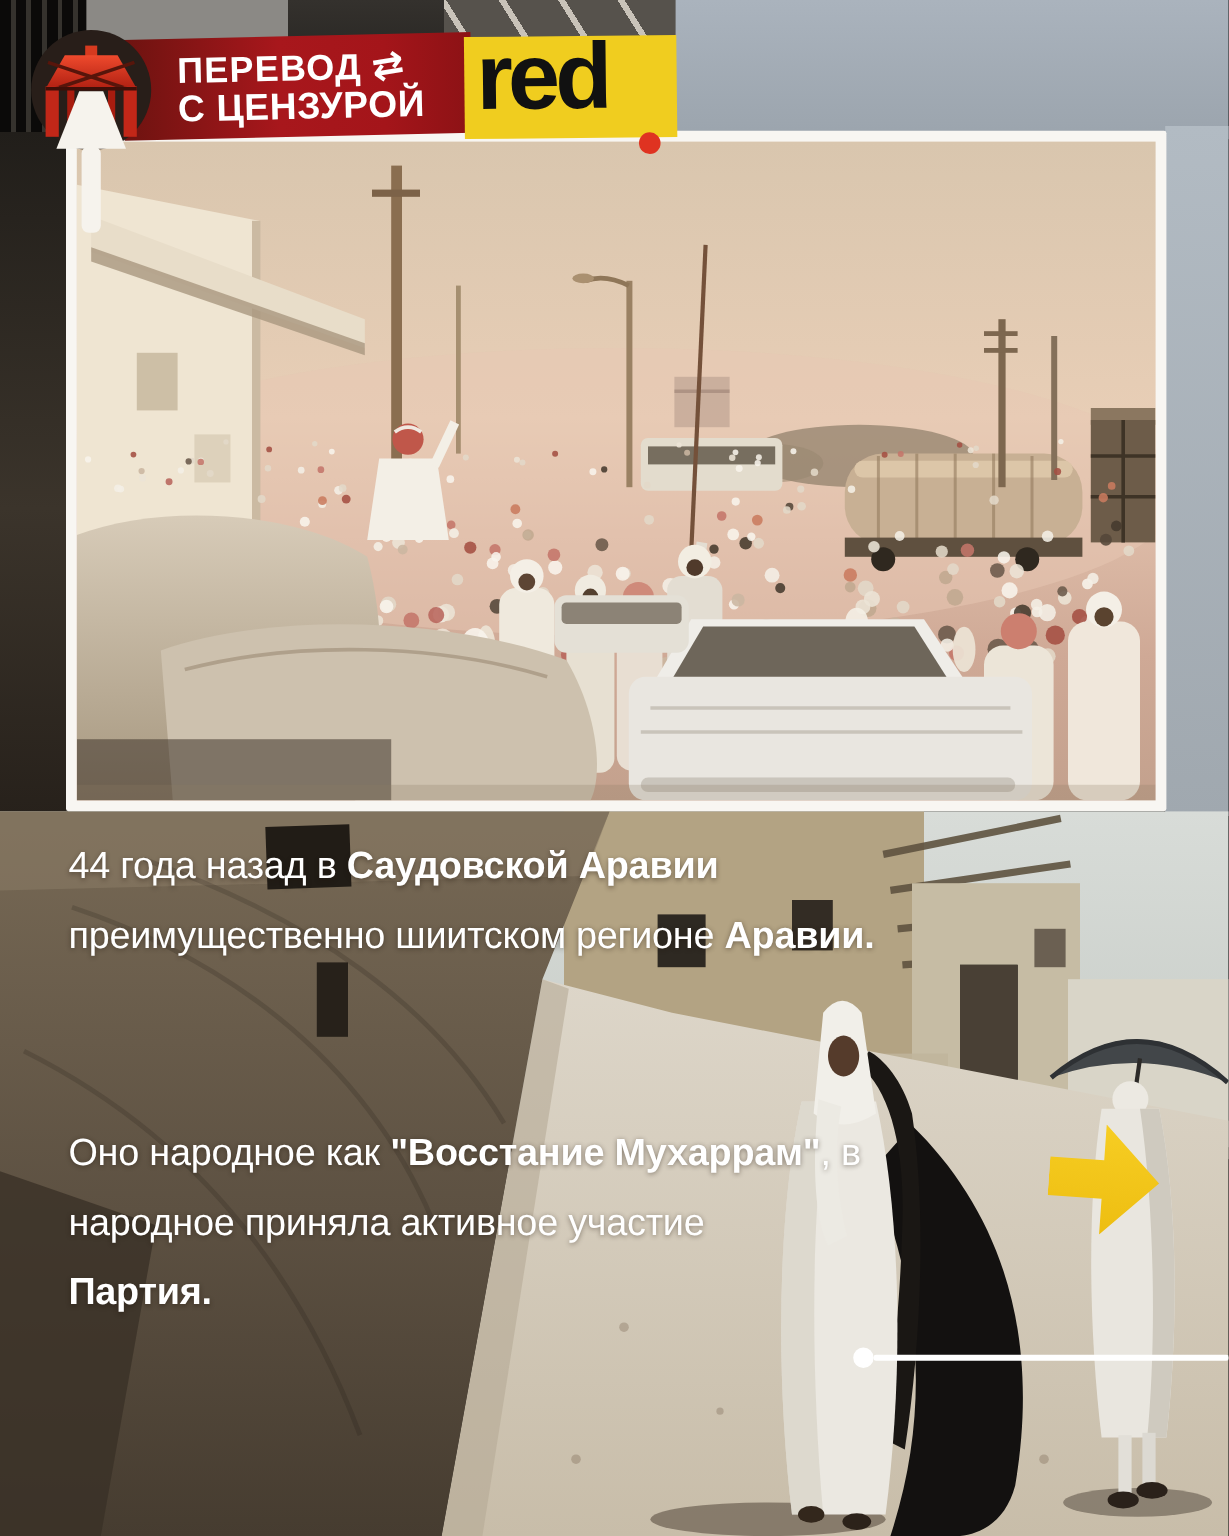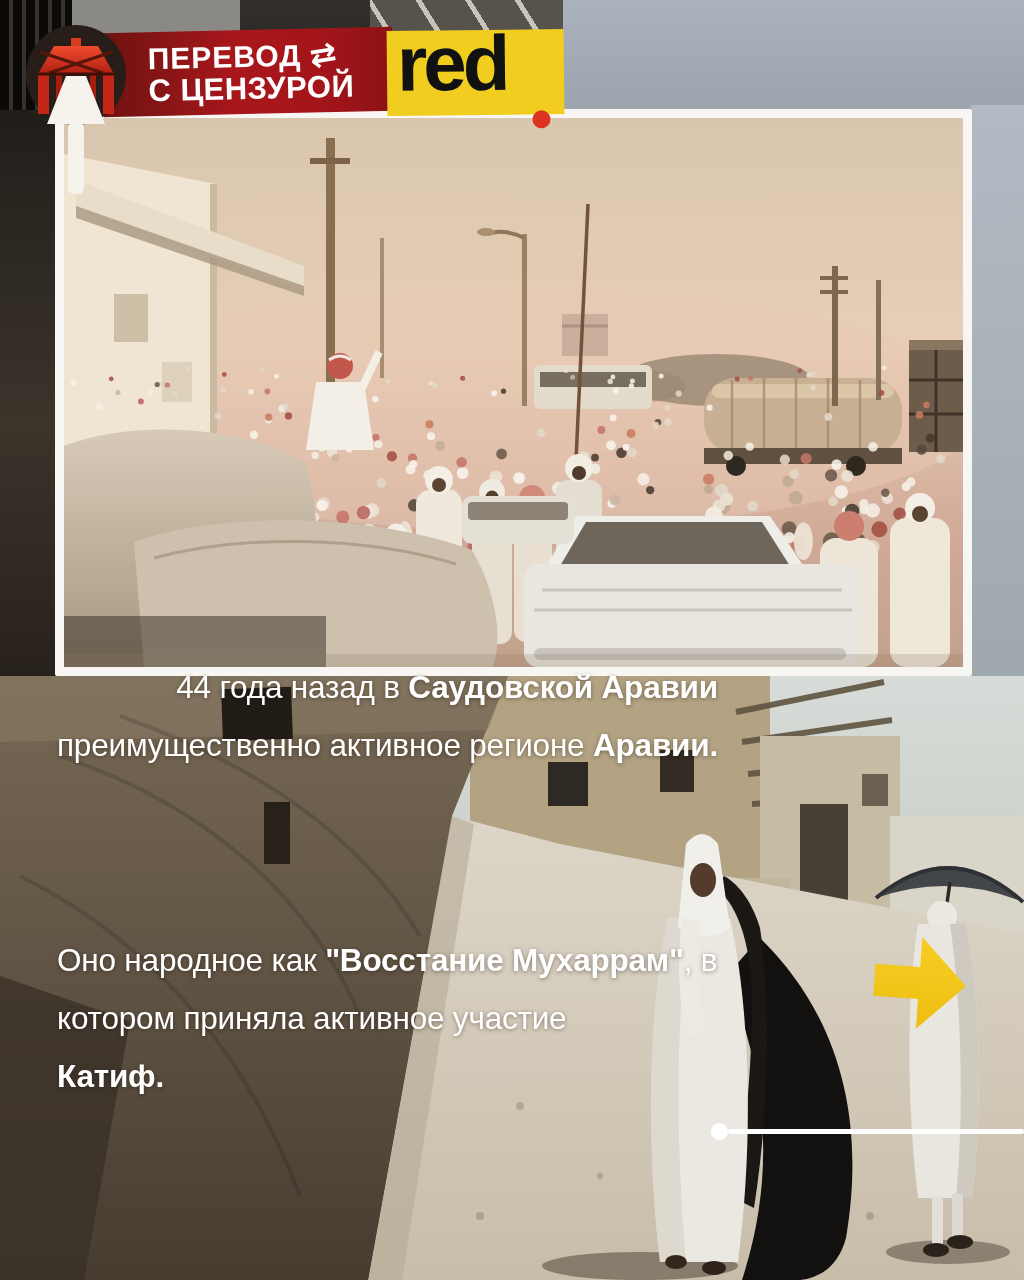--- a/index.html
+++ b/index.html
@@ -49,21 +49,21 @@
   .redbox-dot{position:absolute;left:145px;top:81px;width:18px;height:18px;border-radius:50%;
     background:#df3321;}
 
   
   .scene{left:0;top:676px;width:1024px;height:604px;z-index:1;}
   .scene svg{position:absolute;left:0;top:0;width:100%;height:100%;}
 
   
   .post-text{color:#fff;font-size:31.5px;letter-spacing:-0.2px;z-index:7;
     text-shadow:0 1px 4px rgba(30,20,12,.45);}
-  .p1{left:57px;top:658px;text-align:right;}
+  .p1{left:57px;top:692px;}
   .p2{left:57px;top:931px;}
   .tline{height:58px;line-height:58px;white-space:nowrap;}
   .tline .b{font-weight:700;}
 
   
   .next-arrow{left:874px;top:933px;width:92px;height:100px;z-index:8;cursor:pointer;
     background:linear-gradient(180deg,#f7ce24,#edbd10);
     clip-path:polygon(0 34%,49% 34%,49% 4%,100% 50%,49% 96%,49% 66%,0 66%);
     transform:rotate(4deg);filter:drop-shadow(2px 3px 2px rgba(40,30,10,.35));}
   .progress{z-index:8;}
@@ -590,26 +590,26 @@
     <div class="banner-l2">С ЦЕНЗУРОЙ</div>
   </div>
 
   <div class="abs redbox">
     <div class="redbox-word">red</div>
     <div class="redbox-dot"></div>
   </div>
 
   <div class="abs post-text p1">
       <div class="tline"><span>44 года назад в </span><span class="b">Саудовской Аравии</span></div>
-      <div class="tline"><span>преимущественно активное регионе </span><span class="b">Аравии.</span></div>
+      <div class="tline"><span>преимущественно шиитском регионе </span><span class="b">Аравии.</span></div>
     </div>
   <div class="abs post-text p2">
       <div class="tline"><span>Оно народное как </span><span class="b">"Восстание Мухаррам"</span><span>, в</span></div>
-      <div class="tline"><span>котором приняла активное участие</span></div>
-      <div class="tline"><span class="b">Катиф.</span></div>
+      <div class="tline"><span>народное приняла активное участие</span></div>
+      <div class="tline"><span class="b">Партия.</span></div>
     </div>
 
   <div class="abs next-arrow"></div>
 
   <div class="abs progress progress-dot"></div>
   <div class="abs progress progress-line"></div>
 
 </div>
 
 </body></html>

